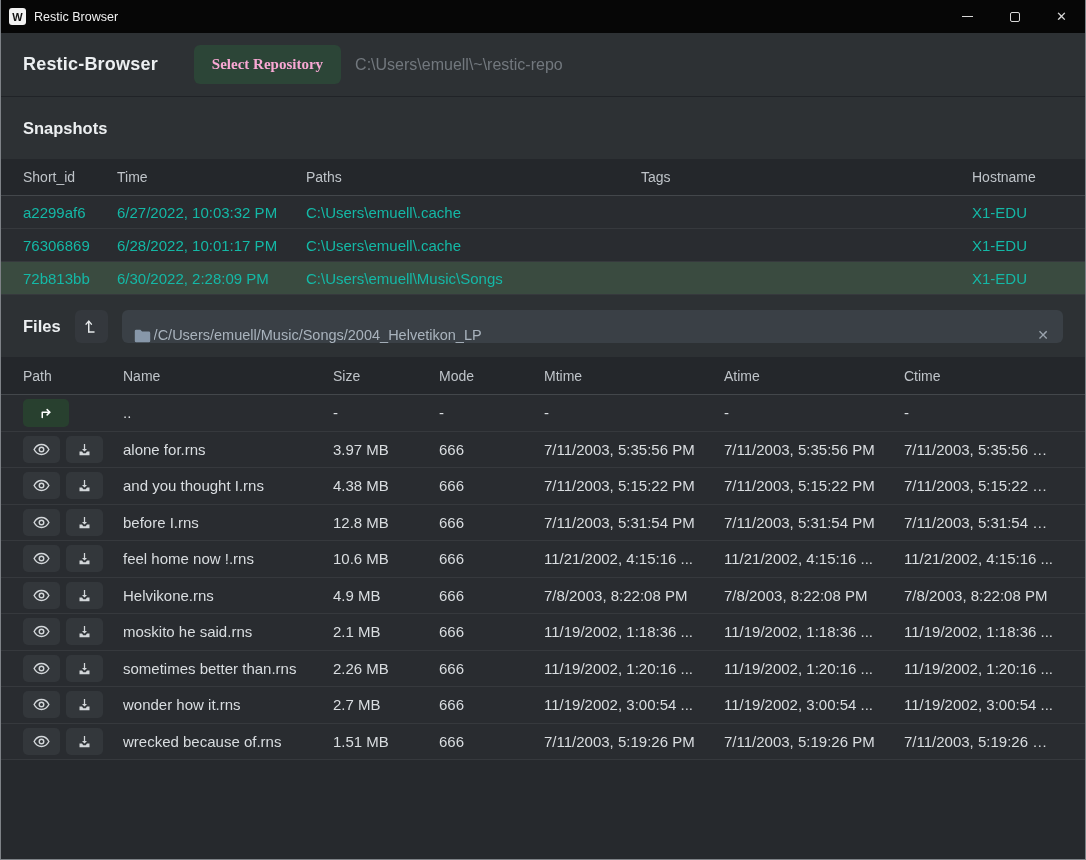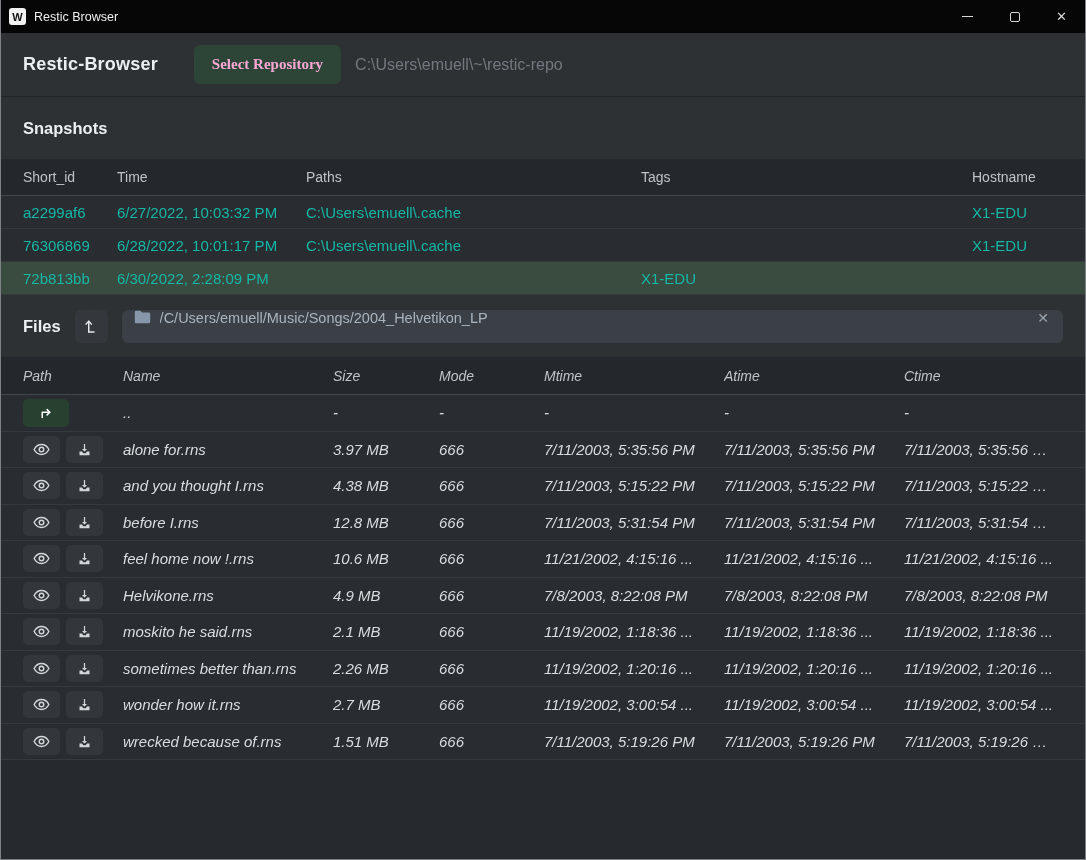--- a/index.html
+++ b/index.html
@@ -32,26 +32,26 @@
   .section-title{ font-size:16.5px; font-weight:bold; color:#eceff1; }
   
   .snap-grid{ display:grid; grid-template-columns:94px 189px 335px 331px 1fr; align-items:center; padding:0 22px; }
   .table-head{ background:#24272b; height:37px; font-size:14px; color:#bfc4c9; border-bottom:1px solid #43474b; flex-shrink:0; }
   .snap-row{ height:33px; font-size:15px; color:#14b8a6; border-bottom:1px solid #36393d; background:#292c30; flex-shrink:0; }
   .snap-row.selected{ background:#3a4b40; }
   
   .files-band{ gap:14px; }
   .icon-btn{ width:33px; height:33px; background:#34383d; border:none; border-radius:6px; display:flex;
     align-items:center; justify-content:center; cursor:pointer; color:#e4e7e9; flex-shrink:0; }
-  .path-input{ flex:1; height:33px; background:#3a4046; border-radius:6px; display:flex; align-items:flex-start;
-    padding:0 12px; gap:9px; cursor:text; }
+  .path-input{ flex:1; height:33px; background:#3a4046; border-radius:6px; display:flex; align-items:flex-end;
+    padding:0 12px; gap:3px; cursor:text; }
   .path-input-text{ flex:1; font-size:14.5px; color:#a9b3bd; white-space:nowrap; overflow:hidden; }
   .clear-x{ color:#9aa3ad; font-size:14px; cursor:pointer; padding:0 2px; }
   
-  .files-grid{ display:grid; grid-template-columns:100px 210px 106px 105px 180px 180px 1fr; align-items:center; padding:0 22px;font-style:italic; }
+  .files-grid{ display:grid; grid-template-columns:100px 210px 106px 105px 180px 180px 1fr; align-items:center; padding:0 22px; }
   .files-head{ height:38px; }
   .file-row{ height:36.5px; font-size:15px; color:#d9dde0; border-bottom:1px solid #36393d; background:#292c30; flex-shrink:0; }
   .cell{ white-space:nowrap; overflow:hidden; text-overflow:ellipsis; padding-right:10px; }
   .actions{ display:flex; gap:6px; align-items:center; }
   .row-btn{ width:37px; height:27px; background:#33373b; border:none; border-radius:5px; display:flex;
     align-items:center; justify-content:center; cursor:pointer; color:#d3d7da; }
   .parent-btn{ width:46px; height:28px; background:#28402f; border:none; border-radius:5px; display:flex;
     align-items:center; justify-content:center; cursor:pointer; color:#fff; }
   .filler{ flex:1; background:#26292d; }
   svg{ display:block; }
@@ -104,20 +104,21 @@
   <div class="snap-grid snap-row">
     <div class="cell">76306869</div>
     <div class="cell">6/28/2022, 10:01:17 PM</div>
     <div class="cell">C:\Users\emuell\.cache</div>
     <div class="cell"></div>
     <div class="cell">X1-EDU</div>
   </div>
   <div class="snap-grid snap-row selected">
     <div class="cell">72b813bb</div>
     <div class="cell">6/30/2022, 2:28:09 PM</div>
+    <div class="cell">C:\Users\emuell\Music\Songs</div>
     <div class="cell"></div>
     <div class="cell">X1-EDU</div>
   </div>
 
   <div class="section-band files-band">
     <div class="section-title">Files</div>
     <button class="icon-btn">
       <span>
         <svg width="18" height="18" viewBox="0 0 24 24" fill="none" stroke="currentColor" stroke-width="2" stroke-linecap="round" stroke-linejoin="round">
           <path d="M9 20h7"></path>

